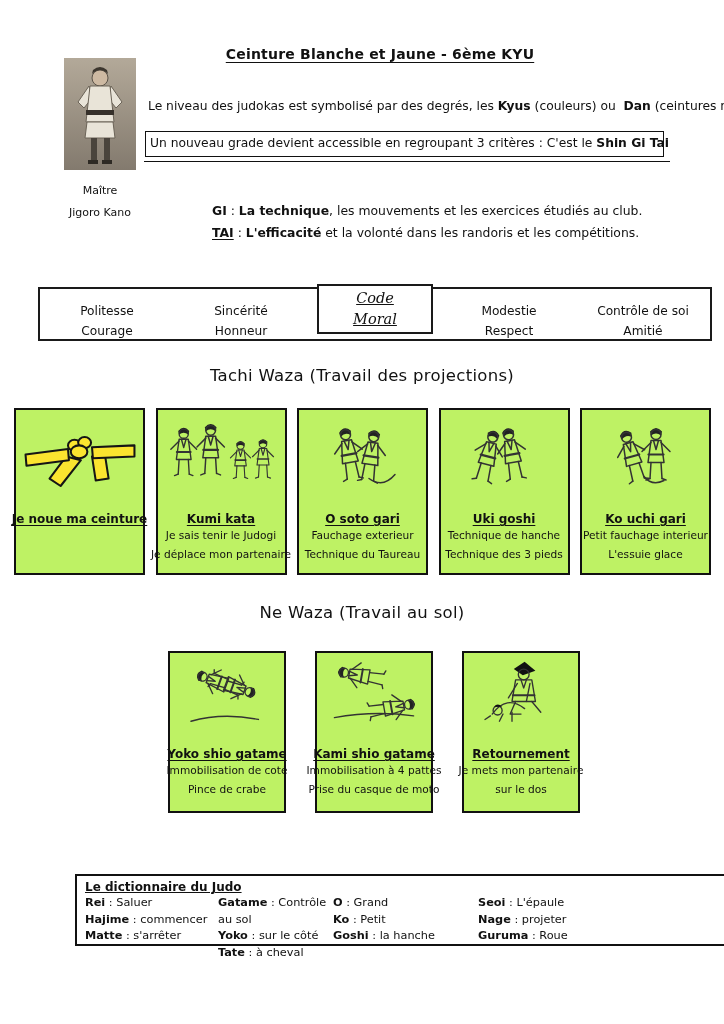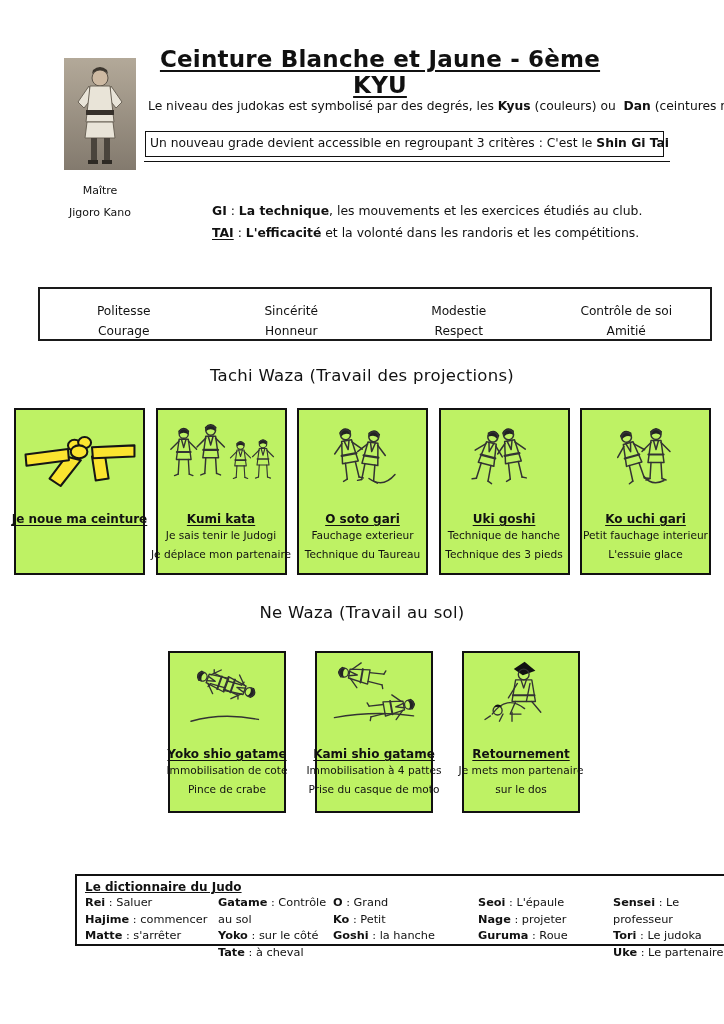--- a/index.html
+++ b/index.html
@@ -9,21 +9,21 @@
   .center{text-align:center;}
   .nowrap{white-space:nowrap;}
   .u{text-decoration:underline;text-underline-offset:2px;}
   b{font-weight:700;}
   .sep{white-space:pre;}
 
   
   .photo{left:64px;top:58px;width:72px;height:112px;}
   .caption1{left:40px;top:184px;width:120px;font-size:11px;}
   .caption2{left:30px;top:206px;width:140px;font-size:11px;}
-  .title{left:140px;top:46px;width:480px;font-size:23px;font-weight:700;
+  .title{left:140px;top:46px;width:480px;font-size:14px;font-weight:700;
          text-decoration:underline;text-underline-offset:3px;letter-spacing:.2px;}
   .intro{left:148px;top:99px;font-size:12.3px;}
   .grade-box{left:145px;top:131px;width:513px;height:24px;border:1.6px solid #111;
              font-size:12.3px;line-height:23px;padding-left:4px;}
   .grade-box::after{content:"";position:absolute;left:-2px;right:-7px;bottom:-6px;
              border-bottom:1.6px solid #111;}
   .principles{left:212px;top:200px;font-size:12.4px;}
   .principles div{line-height:21.5px;}
 
   
@@ -120,20 +120,26 @@
 
   <div class="abs code-box">
     <div class="code-cell">
       <div>Politesse</div>
       <div>Courage</div>
     </div>
     <div class="code-cell">
       <div>Sincérité</div>
       <div>Honneur</div>
     </div>
+    <div class="code-center">
+      <div class="code-inner">
+        <div>Code</div>
+        <div>Moral</div>
+      </div>
+    </div>
     <div class="code-cell">
       <div>Modestie</div>
       <div>Respect</div>
     </div>
     <div class="code-cell">
       <div>Contrôle de soi</div>
       <div>Amitié</div>
     </div>
   </div>
 
@@ -263,21 +269,16 @@
       <div class="dict-col dc3">
         <div><b>O</b><span class="sep"> : </span><span>Grand</span></div>
         <div><b>Ko</b><span class="sep"> : </span><span>Petit</span></div>
         <div><b>Goshi</b><span class="sep"> : </span><span>la hanche</span></div>
       </div>
       <div class="dict-col dc4">
         <div><b>Seoi</b><span class="sep"> : </span><span>L'épaule</span></div>
         <div><b>Nage</b><span class="sep"> : </span><span>projeter</span></div>
         <div><b>Guruma</b><span class="sep"> : </span><span>Roue</span></div>
       </div>
-      <div class="dict-col dc5">
-        <div><b>Sensei</b><span class="sep"> : </span><span>Le professeur</span></div>
-        <div><b>Tori</b><span class="sep"> : </span><span>Le judoka</span></div>
-        <div><b>Uke</b><span class="sep"> : </span><span>Le partenaire</span></div>
-      </div>
     </div>
   </div>
 
 </div>
 
 </body></html>

